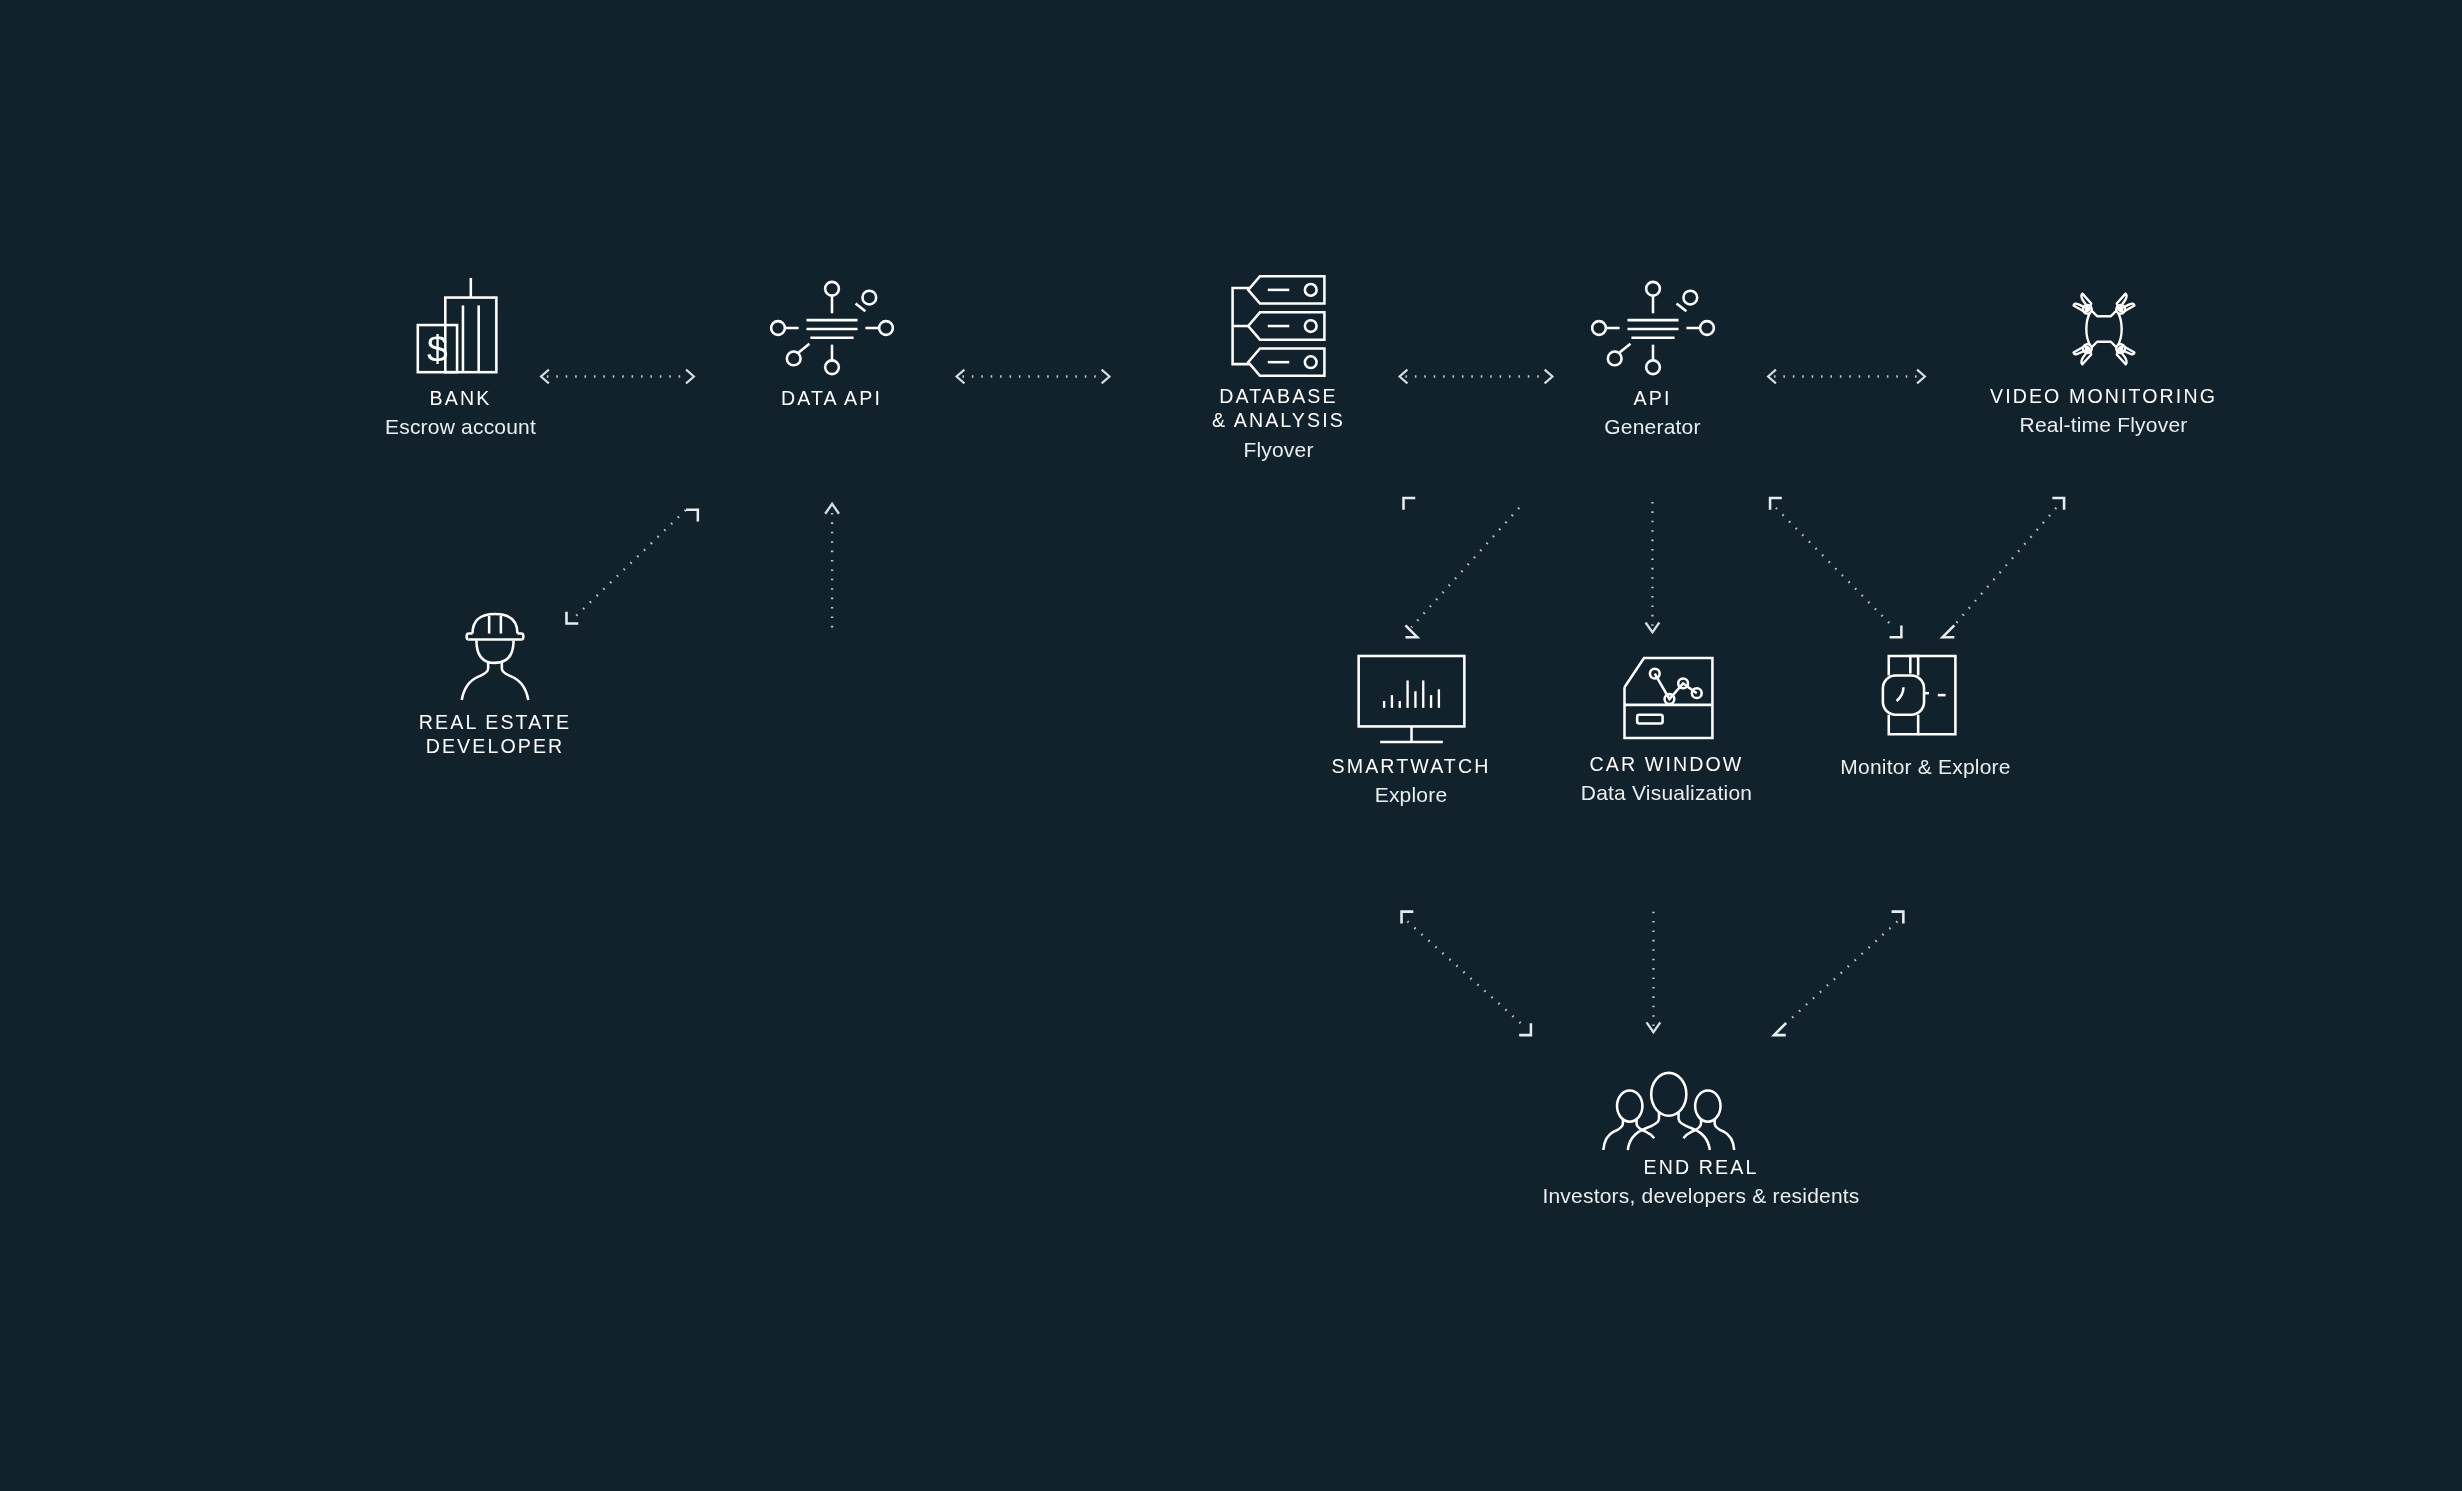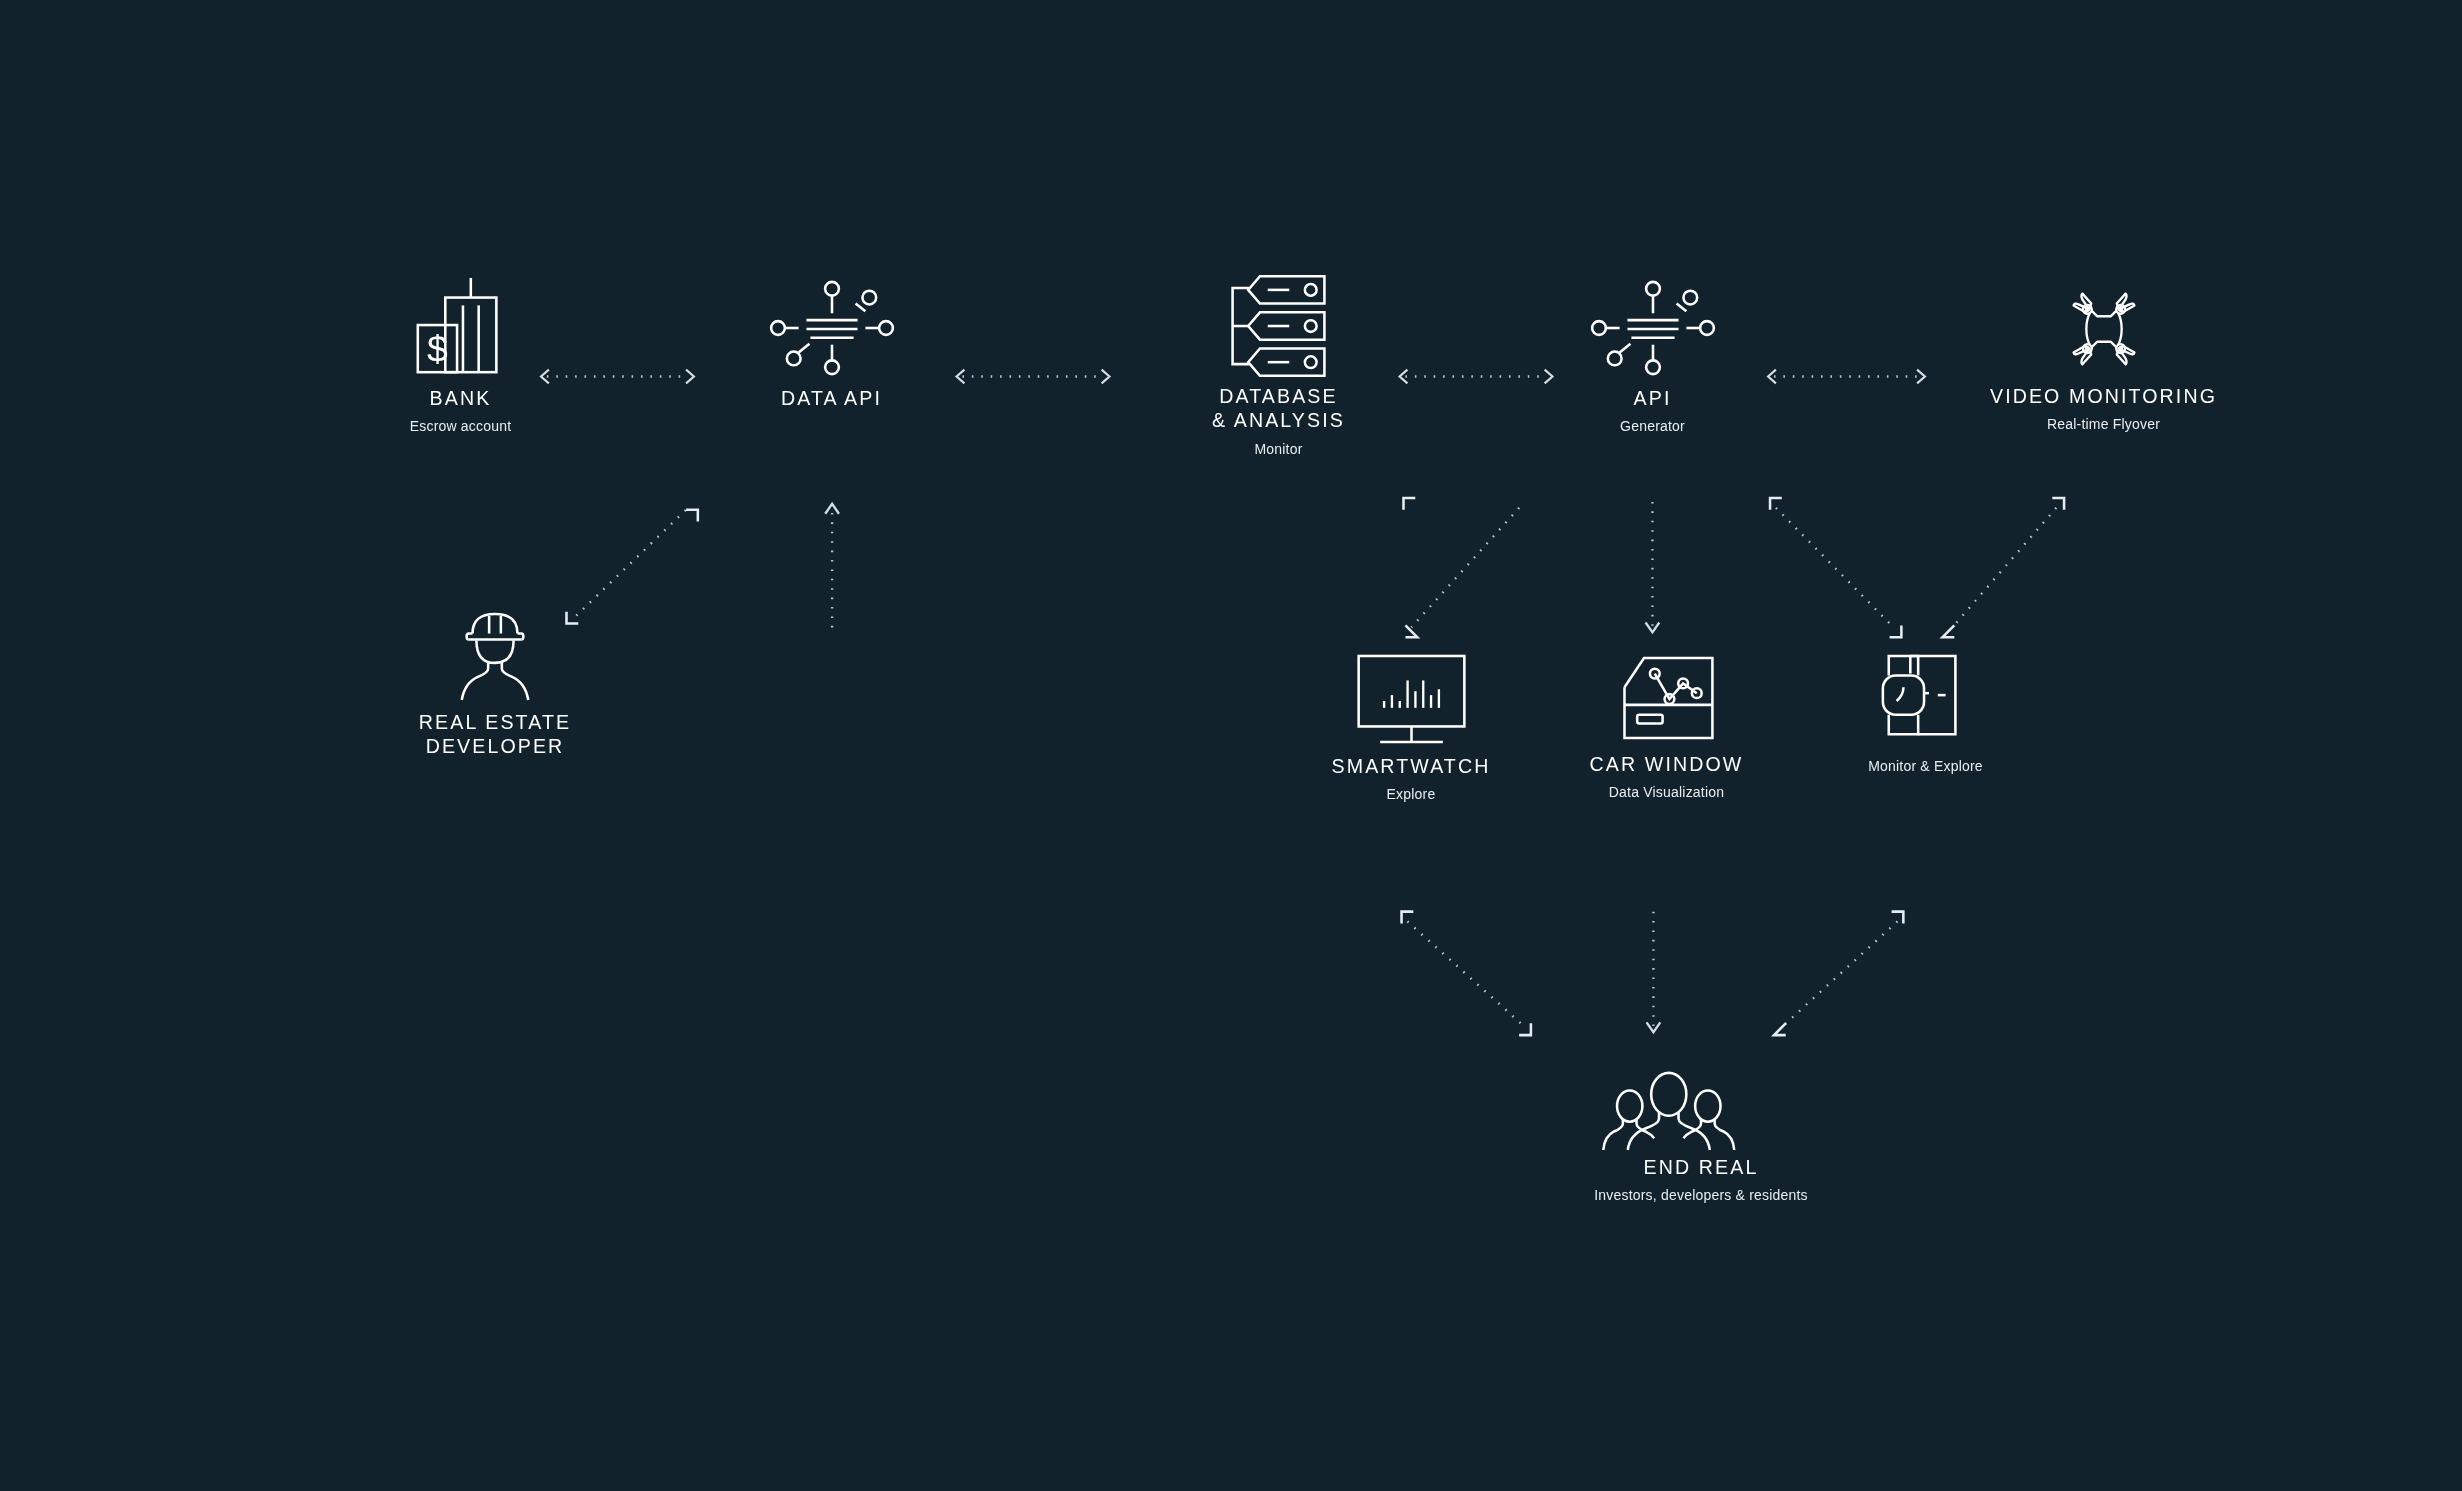--- a/index.html
+++ b/index.html
@@ -20,21 +20,21 @@
     letter-spacing: 2.1px;
     font-size: 19.6px;
     line-height: 24.5px;
     white-space: pre-line;
     margin-top: 3.9px;
   }
   .node .sub {
     color: #e9eef1;
     font-weight: normal;
     letter-spacing: 0.2px;
-    font-size: 14px;
+    font-size: 21px;
     line-height: 23.5px;
     margin-top: 4.9px;
     white-space: pre-line;
   }
   .conn { position: absolute; pointer-events: none; }
   svg { display: block; overflow: visible; }
 </style>
 </head>
 <body>
 
@@ -165,21 +165,21 @@
         <polygon points="46,39 112,39 112,67 46,67 34,53"></polygon>
         <line x1="54" y1="53" x2="76" y2="53"></line>
         <circle cx="98" cy="53" r="6"></circle>
         <polygon points="46,76 112,76 112,104 46,104 34,90"></polygon>
         <line x1="54" y1="90" x2="76" y2="90"></line>
         <circle cx="98" cy="90" r="6"></circle>
       </g>
     </svg>
     <div class="title">DATABASE
 &amp; ANALYSIS</div>
-    <div class="sub">Monitor</div>
+    <div class="sub">Flyover</div>
   </div>
 
   <div class="node" style="left:1525px; top:274px; width:255px;">
     <svg class="icon" width="118" height="108" viewBox="0 0 120 110">
       <g fill="none" stroke="#ffffff" stroke-width="2.6">
         <line x1="34" y1="47" x2="86" y2="47"></line>
         <line x1="34" y1="56" x2="86" y2="56"></line>
         <line x1="38" y1="65" x2="82" y2="65"></line>
         <line x1="60" y1="22" x2="60" y2="40"></line>
         <circle cx="60" cy="15" r="7"></circle>

